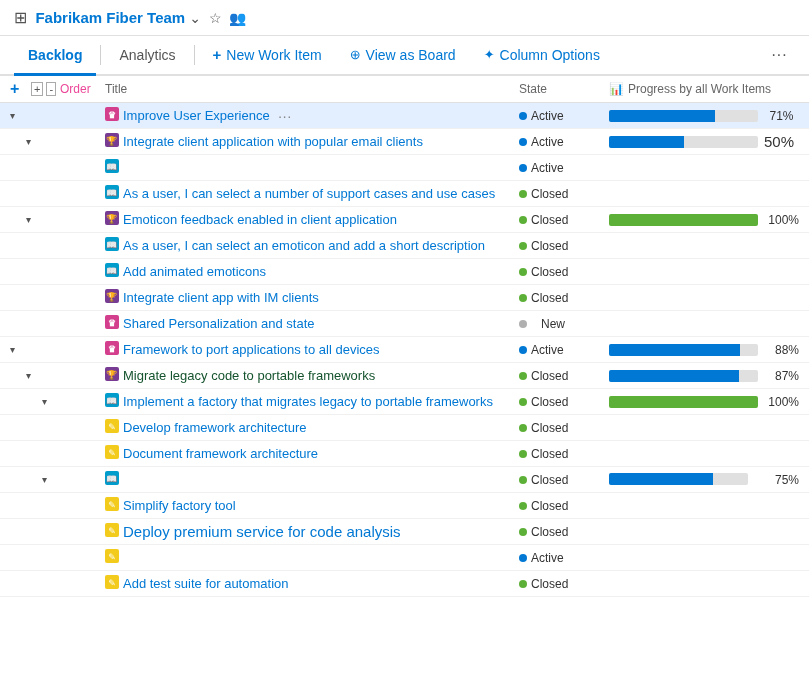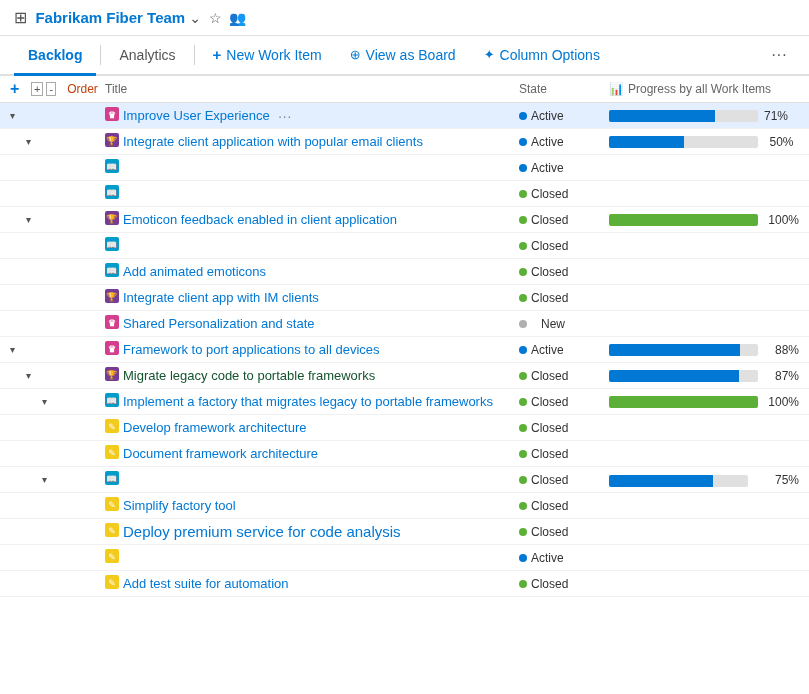--- a/index.html
+++ b/index.html
@@ -62,21 +62,21 @@
   </div>
   <div class="nav-more">···</div>
 </div>
 
 <div style="display:flex; align-items:center; padding:4px 10px; border-bottom:1px solid #e0e0e0; background:#fff;">
   <div style="width:50px; display:flex; align-items:center; gap:3px;">
     <span style="color:#0078d4; font-size:16px; font-weight:bold; cursor:pointer; width:18px;">+</span>
     <span style="font-size:11px; color:#555; cursor:pointer; border:1px solid #aaa; padding:0 2px;">+</span>
     <span style="font-size:11px; color:#555; cursor:pointer; border:1px solid #aaa; padding:0 2px;">-</span>
   </div>
-  <div style="width:45px; font-size:12px; color:#c2410c;text-align:center;">Order</div>
+  <div style="width:45px; font-size:12px; color:#ec4899;">Order</div>
   <div style="flex:1; font-size:12px; color:#666;">Title</div>
   <div style="width:90px; font-size:12px; color:#666;">State</div>
   <div style="width:190px; font-size:12px; color:#666; display:flex; align-items:center; gap:4px;">
     <span style="font-size:12px;">📊</span>
     <span>Progress by all Work Items</span>
   </div>
 </div>
 
 <div id="backlog-rows">
     <div style="display: flex; align-items: center; padding: 2px 10px; border-bottom: 1px solid rgb(240, 240, 240); min-height: 26px; background: rgb(227, 238, 255);">
@@ -93,21 +93,21 @@
         <span style="color: rgb(136, 136, 136); cursor: pointer; padding: 0px 4px; font-size: 14px; flex-shrink: 0;">···</span>
       </div>
       <div style="width: 90px; display: flex; align-items: center; gap: 4px; font-size: 12px;">
         <span style="width: 8px; height: 8px; border-radius: 50%; background: rgb(0, 120, 212); display: inline-block; flex-shrink: 0;"></span>
         <span>Active</span>
       </div>
       <div style="width: 190px; display: flex; align-items: center; gap: 6px;">
         <div style="flex: 1 1 0%; height: 12px; background: rgb(224, 224, 224); border-radius: 2px; overflow: hidden;">
           <div style="width: 71%; height: 100%; background: rgb(0, 120, 212);"></div>
         </div>
-        <span style="font-size: 12px; color: rgb(51, 51, 51); min-width: 35px; text-align: left;">71%</span>
+        <span style="font-size: 12px; color: rgb(51, 51, 51); min-width: 35px; text-align: center;">71%</span>
       </div>
     </div>
     <div style="display: flex; align-items: center; padding: 2px 10px; border-bottom: 1px solid rgb(240, 240, 240); min-height: 26px; background: rgb(255, 255, 255);">
       <div style="width: 95px; display: flex; align-items: center; gap: 0px;">
         <span style="display: inline-block; width: 16px;"></span>
         <span style="font-size: 10px; color: rgb(85, 85, 85); cursor: pointer; min-width: 14px; display: inline-block;">▾</span>
       </div>
       <div style="flex: 1 1 0%; display: flex; align-items: center; gap: 4px; overflow: hidden;">
         <span style="color: rgb(119, 59, 147); font-size: 12px; flex-shrink: 0;"><svg width="14" height="14" viewBox="0 0 14 14">
             <rect width="14" height="14" rx="2" fill="#773b93"></rect>
@@ -116,21 +116,21 @@
         <span style="white-space: nowrap; overflow: hidden; text-overflow: ellipsis; color: rgb(0, 120, 212); cursor: pointer; font-size: 13px;">Integrate client application with popular email clients</span>
       </div>
       <div style="width: 90px; display: flex; align-items: center; gap: 4px; font-size: 12px;">
         <span style="width: 8px; height: 8px; border-radius: 50%; background: rgb(0, 120, 212); display: inline-block; flex-shrink: 0;"></span>
         <span>Active</span>
       </div>
       <div style="width: 190px; display: flex; align-items: center; gap: 6px;">
         <div style="flex: 1 1 0%; height: 12px; background: rgb(224, 224, 224); border-radius: 2px; overflow: hidden;">
           <div style="width: 50%; height: 100%; background: rgb(0, 120, 212);"></div>
         </div>
-        <span style="font-size: 12px; color: rgb(51, 51, 51); min-width: 35px; text-align: center;">50%</span>
+        <span style="font-size: 15px; color: rgb(51, 51, 51); min-width: 35px; text-align: left;">50%</span>
       </div>
     </div>
     <div style="display: flex; align-items: center; padding: 2px 10px; border-bottom: 1px solid rgb(240, 240, 240); min-height: 26px; background: rgb(255, 255, 255);">
       <div style="width: 95px; display: flex; align-items: center; gap: 0px;">
         <span style="display: inline-block; width: 32px;"></span>
         <span style="font-size: 10px; color: rgb(85, 85, 85); cursor: pointer; min-width: 14px; display: inline-block;"></span>
       </div>
       <div style="flex: 1 1 0%; display: flex; align-items: center; gap: 4px; overflow: hidden;">
         <span style="color: rgb(0, 156, 204); font-size: 12px; flex-shrink: 0;"><svg width="14" height="14" viewBox="0 0 14 14">
             <rect width="14" height="14" rx="2" fill="#009ccc"></rect>
@@ -146,20 +146,21 @@
     <div style="display: flex; align-items: center; padding: 2px 10px; border-bottom: 1px solid rgb(240, 240, 240); min-height: 26px; background: rgb(255, 255, 255);">
       <div style="width: 95px; display: flex; align-items: center; gap: 0px;">
         <span style="display: inline-block; width: 32px;"></span>
         <span style="font-size: 10px; color: rgb(85, 85, 85); cursor: pointer; min-width: 14px; display: inline-block;"></span>
       </div>
       <div style="flex: 1 1 0%; display: flex; align-items: center; gap: 4px; overflow: hidden;">
         <span style="color: rgb(0, 156, 204); font-size: 12px; flex-shrink: 0;"><svg width="14" height="14" viewBox="0 0 14 14">
             <rect width="14" height="14" rx="2" fill="#009ccc"></rect>
             <text x="7" y="11" text-anchor="middle" font-size="9" fill="white">📖</text>
           </svg></span>
+        <span style="white-space: nowrap; overflow: hidden; text-overflow: ellipsis; color: rgb(0, 120, 212); cursor: pointer; font-size: 13px;">As a user, I can select a number of support cases and use cases</span>
       </div>
       <div style="width: 90px; display: flex; align-items: center; gap: 4px; font-size: 12px;">
         <span style="width: 8px; height: 8px; border-radius: 50%; background: rgb(93, 176, 55); display: inline-block; flex-shrink: 0;"></span>
         <span>Closed</span>
       </div>
       <div style="width: 190px; display: flex; align-items: center; gap: 6px;"></div>
     </div>
     <div style="display: flex; align-items: center; padding: 2px 10px; border-bottom: 1px solid rgb(240, 240, 240); min-height: 26px; background: rgb(255, 255, 255);">
       <div style="width: 95px; display: flex; align-items: center; gap: 0px;">
         <span style="display: inline-block; width: 16px;"></span>
@@ -186,20 +187,21 @@
     <div style="display: flex; align-items: center; padding: 2px 10px; border-bottom: 1px solid rgb(240, 240, 240); min-height: 26px; background: rgb(255, 255, 255);">
       <div style="width: 95px; display: flex; align-items: center; gap: 0px;">
         <span style="display: inline-block; width: 32px;"></span>
         <span style="font-size: 10px; color: rgb(85, 85, 85); cursor: pointer; min-width: 14px; display: inline-block;"></span>
       </div>
       <div style="flex: 1 1 0%; display: flex; align-items: center; gap: 4px; overflow: hidden;">
         <span style="color: rgb(0, 156, 204); font-size: 12px; flex-shrink: 0;"><svg width="14" height="14" viewBox="0 0 14 14">
             <rect width="14" height="14" rx="2" fill="#009ccc"></rect>
             <text x="7" y="11" text-anchor="middle" font-size="9" fill="white">📖</text>
           </svg></span>
+        <span style="white-space: nowrap; overflow: hidden; text-overflow: ellipsis; color: rgb(0, 120, 212); cursor: pointer; font-size: 13px;">As a user, I can select an emoticon and add a short description</span>
       </div>
       <div style="width: 90px; display: flex; align-items: center; gap: 4px; font-size: 12px;">
         <span style="width: 8px; height: 8px; border-radius: 50%; background: rgb(93, 176, 55); display: inline-block; flex-shrink: 0;"></span>
         <span>Closed</span>
       </div>
       <div style="width: 190px; display: flex; align-items: center; gap: 6px;"></div>
     </div>
     <div style="display: flex; align-items: center; padding: 2px 10px; border-bottom: 1px solid rgb(240, 240, 240); min-height: 26px; background: rgb(255, 255, 255);">
       <div style="width: 95px; display: flex; align-items: center; gap: 0px;">
         <span style="display: inline-block; width: 32px;"></span>
@@ -367,21 +369,21 @@
       <div style="flex: 1 1 0%; display: flex; align-items: center; gap: 4px; overflow: hidden;">
         <span style="color: rgb(0, 156, 204); font-size: 12px; flex-shrink: 0;"><svg width="14" height="14" viewBox="0 0 14 14">
             <rect width="14" height="14" rx="2" fill="#009ccc"></rect>
             <text x="7" y="11" text-anchor="middle" font-size="9" fill="white">📖</text>
           </svg></span>
       </div>
       <div style="width: 90px; display: flex; align-items: center; gap: 4px; font-size: 12px;">
         <span style="width: 8px; height: 8px; border-radius: 50%; background: rgb(93, 176, 55); display: inline-block; flex-shrink: 0;"></span>
         <span>Closed</span>
       </div>
-      <div style="width: 190px; display: flex; align-items: flex-end; gap: 16px;">
+      <div style="width: 190px; display: flex; align-items: flex-start; gap: 16px;">
         <div style="flex: 1 1 0%; height: 12px; background: rgb(224, 224, 224); border-radius: 2px; overflow: hidden;">
           <div style="width: 75%; height: 100%; background: rgb(0, 120, 212);"></div>
         </div>
         <span style="font-size: 12px; color: rgb(51, 51, 51); min-width: 35px; text-align: right;">75%</span>
       </div>
     </div>
     <div style="display: flex; align-items: center; padding: 2px 10px; border-bottom: 1px solid rgb(240, 240, 240); min-height: 26px; background: rgb(255, 255, 255);">
       <div style="width: 95px; display: flex; align-items: center; gap: 0px;">
         <span style="display: inline-block; width: 48px;"></span>
         <span style="font-size: 10px; color: rgb(85, 85, 85); cursor: pointer; min-width: 14px; display: inline-block;"></span>

